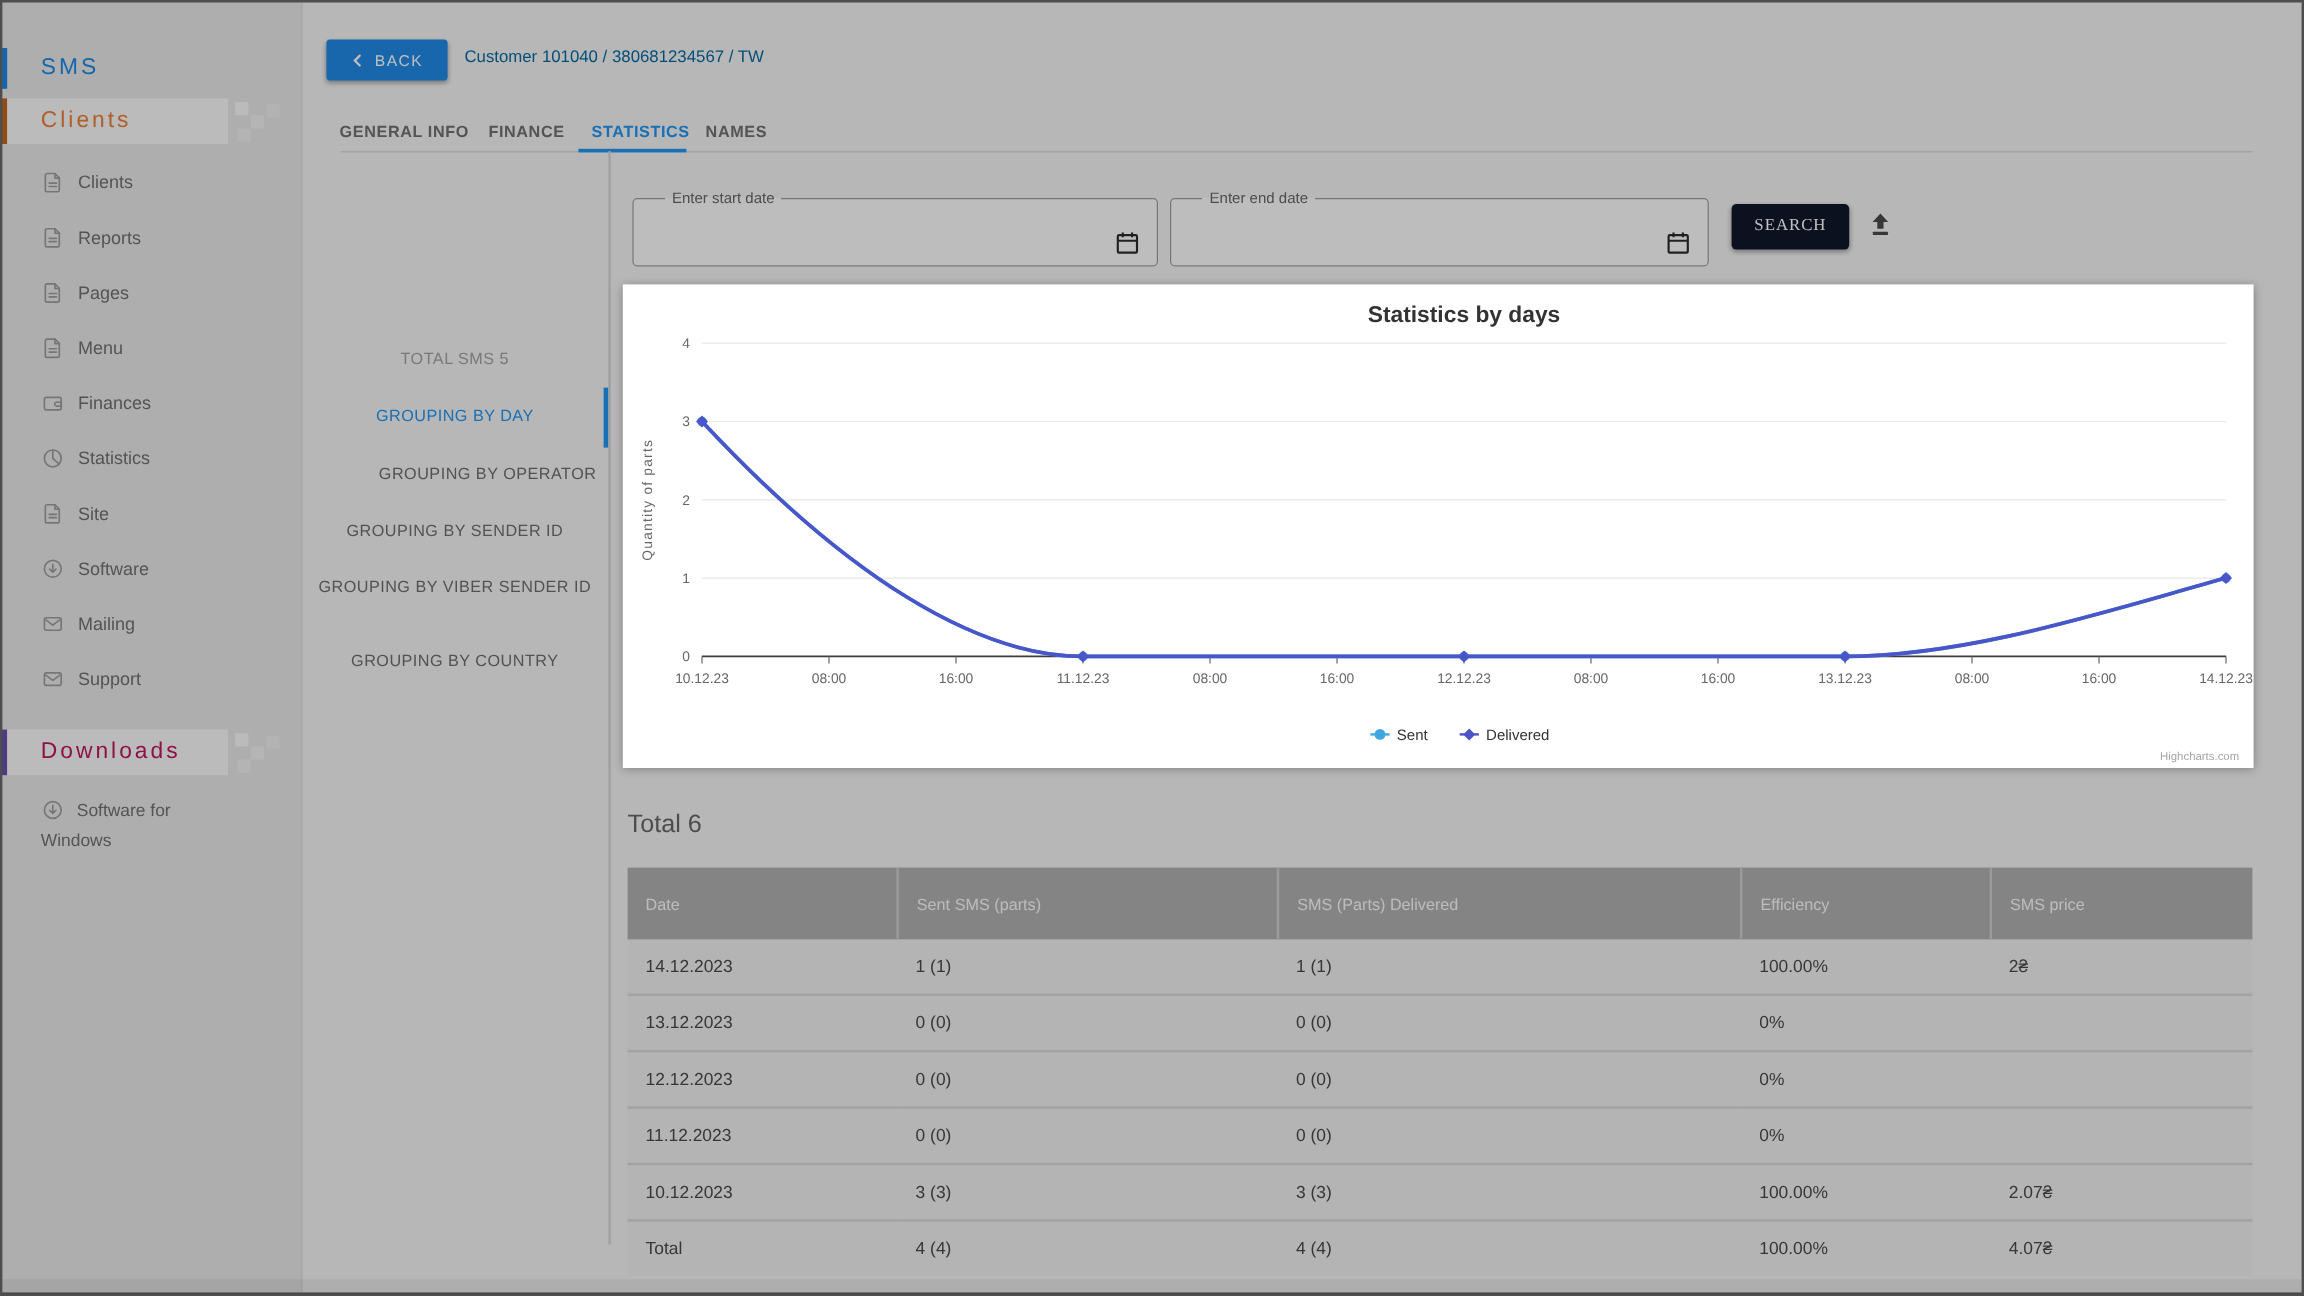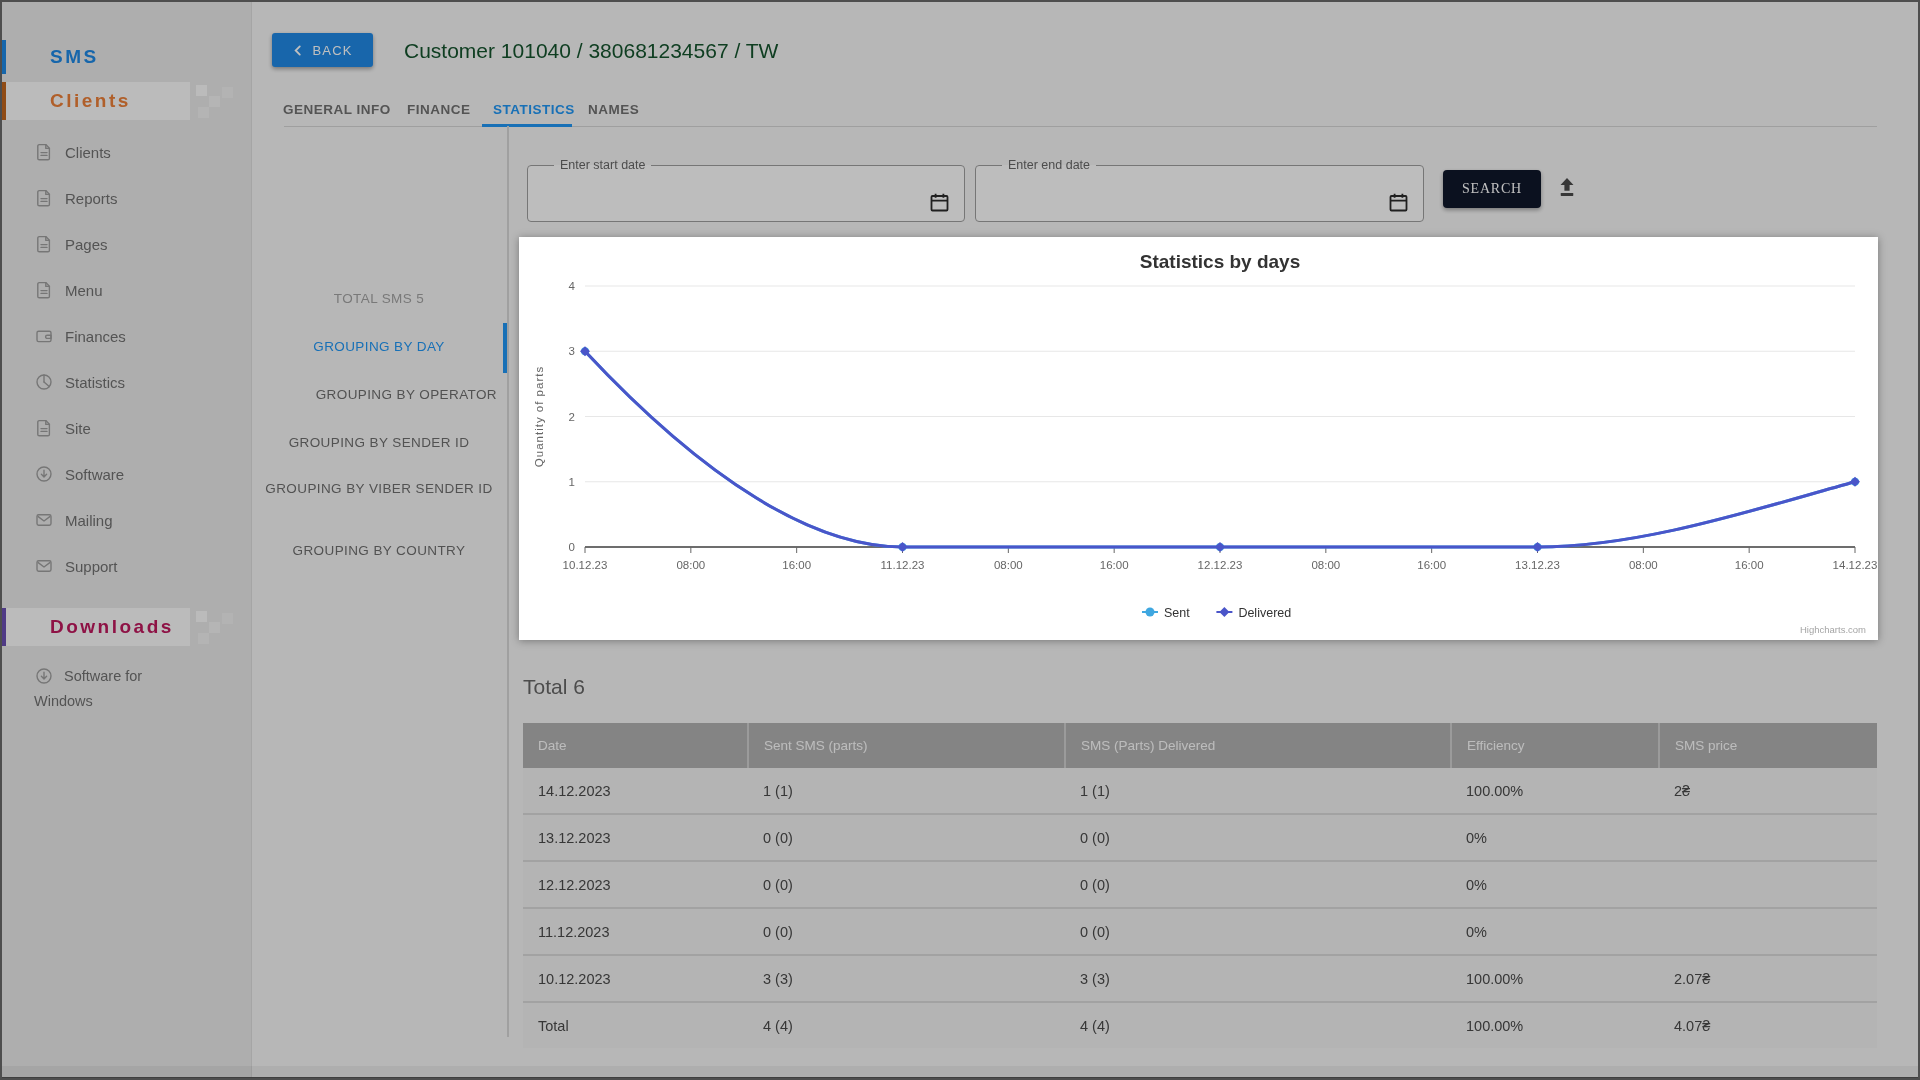--- a/index.html
+++ b/index.html
@@ -17,36 +17,36 @@
   .bar-purple{top:608px;height:38px;background:#6a4eb2;}
   .side-hl{position:absolute;left:6px;height:38px;width:184px;background:rgba(255,255,255,0.78);}
   .hl-clients{top:82px;}
   .hl-downloads{top:608px;}
   .pixels{position:absolute;width:40px;height:38px;}
   .pixels i{position:absolute;width:11px;height:11px;background:rgba(255,255,255,0.75);}
   .pixels i:nth-child(1){left:0;top:3px;}
   .pixels i:nth-child(2){left:13px;top:14px;opacity:.55;}
   .pixels i:nth-child(3){left:26px;top:5px;opacity:.35;}
   .pixels i:nth-child(4){left:2px;top:25px;opacity:.45;}
-  .side-title{position:absolute;left:34px;font-size:19px;font-weight:700;letter-spacing:2.5px;margin-left:16px;}
+  .side-title{position:absolute;left:34px;font-size:19px;font-weight:400;letter-spacing:2.5px;}
   .t-sms{top:46px;color:#1e88e5;}
   .t-clients{top:90px;color:#eb7f38;}
   .t-downloads{top:616px;color:#be185d;}
   .side-item{position:absolute;left:34px;display:flex;align-items:center;gap:11px;height:24px;cursor:pointer;}
   .side-item span{font-size:15px;color:#707070;}
   .itm-icon{width:20px;height:20px;flex:0 0 20px;}
   .side-item-wrap{position:absolute;left:34px;width:158px;font-size:14.5px;color:#707070;line-height:25px;cursor:pointer;}
   .side-item-wrap .itm-icon{vertical-align:-5px;margin-right:10px;}
 
   
   .back-btn{position:absolute;left:272px;top:33px;width:101px;height:34px;background:#2089e5;border:none;
             border-radius:3px;color:#fff;font-size:13px;letter-spacing:1.2px;cursor:pointer;
             display:flex;align-items:center;justify-content:center;gap:9px;
             box-shadow:0 2px 4px rgba(0,0,0,.35);font-family:inherit;}
-  .page-title{position:absolute;left:404px;top:39px;font-size:21px;color:#14532d;}
+  .page-title{position:absolute;left:387px;top:39px;font-size:14px;color:#0369a1;}
   .tab{position:absolute;top:102px;font-size:13.5px;font-weight:600;letter-spacing:.5px;color:#707070;cursor:pointer;}
   .tab.active{color:#2196f3;}
   .tabs-divider{position:absolute;left:284px;top:126px;width:1593px;height:1px;background:#d4d4d4;}
   .tab-indicator{position:absolute;left:482px;top:124px;width:90px;height:3px;background:#2196f3;}
 
   
   .subnav{position:absolute;left:251px;top:126px;width:256px;}
   .subnav-item{position:absolute;left:10px;width:236px;text-align:center;font-size:13.5px;
                letter-spacing:.4px;color:#6e6e6e;line-height:19px;cursor:pointer;}
   .subnav-item.total{color:#a2a2a2;cursor:default;}
@@ -69,21 +69,21 @@
 
   
   .chart-card{position:absolute;left:519px;top:237px;width:1359px;height:403px;background:#fff;z-index:50;
               box-shadow:0 1px 8px rgba(0,0,0,.35);}
   .chart-card svg{display:block;}
 
   
   .total-heading{position:absolute;left:523px;top:675px;font-size:21px;color:#666;}
   .stats-table{position:absolute;left:523px;top:723px;width:1354px;border-collapse:collapse;table-layout:fixed;}
   .stats-table th{background:#b1b1b1;color:#fbfbfb;font-weight:normal;font-size:13.5px;text-align:left;
-                  height:45px;padding:0 0 0 15px;}
+                  height:60px;padding:0 0 0 15px;}
   .stats-table th:not(:last-child){border-right:2px solid #cfcfcf;}
   .stats-table td{background:#f0f0f0;color:#4a4a4a;font-size:14.5px;height:45px;padding:0 0 0 15px;
                   border-top:2px solid #d8d8d8;}
   .stats-table tr:first-child td{border-top:none;}
 
   .hscroll{position:absolute;left:2px;right:2px;bottom:2px;height:12px;background:rgba(0,0,0,0.05);}
 </style>
 </head>
 <body>
 

